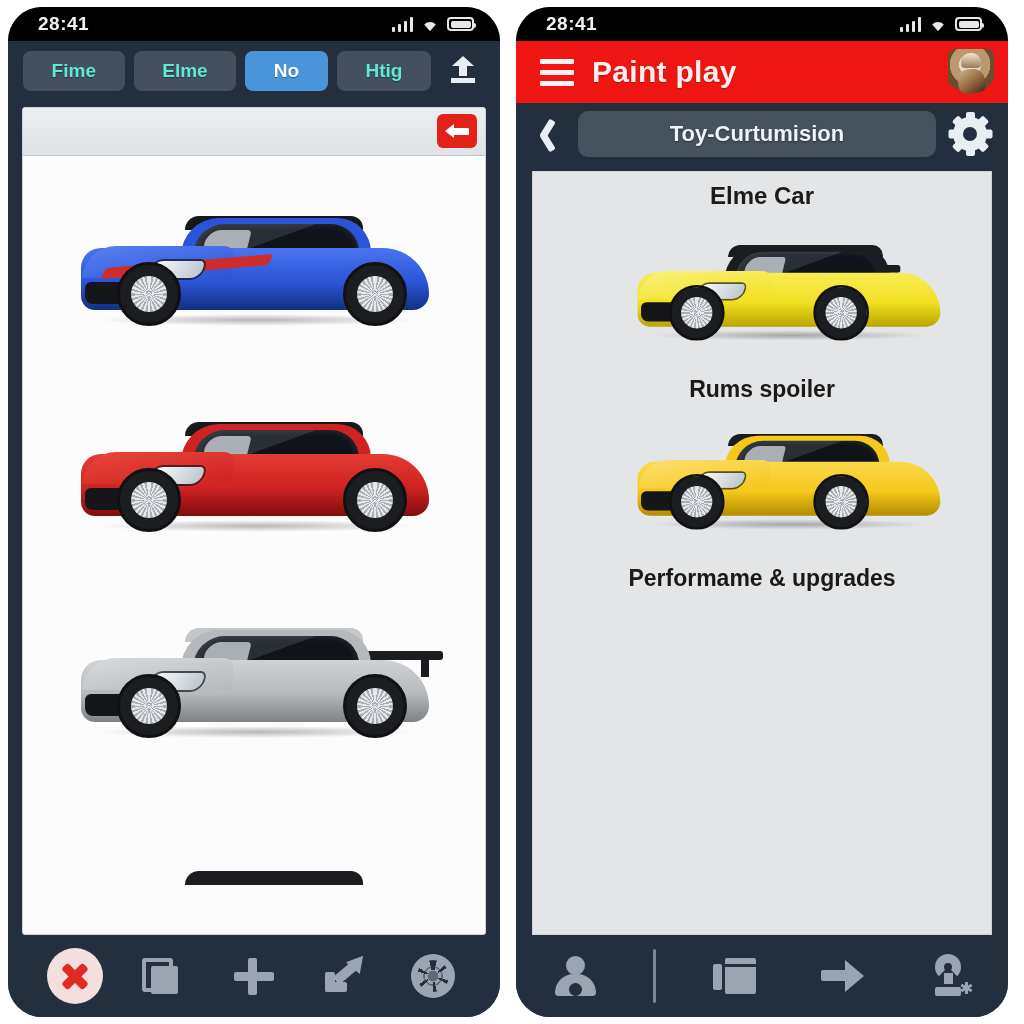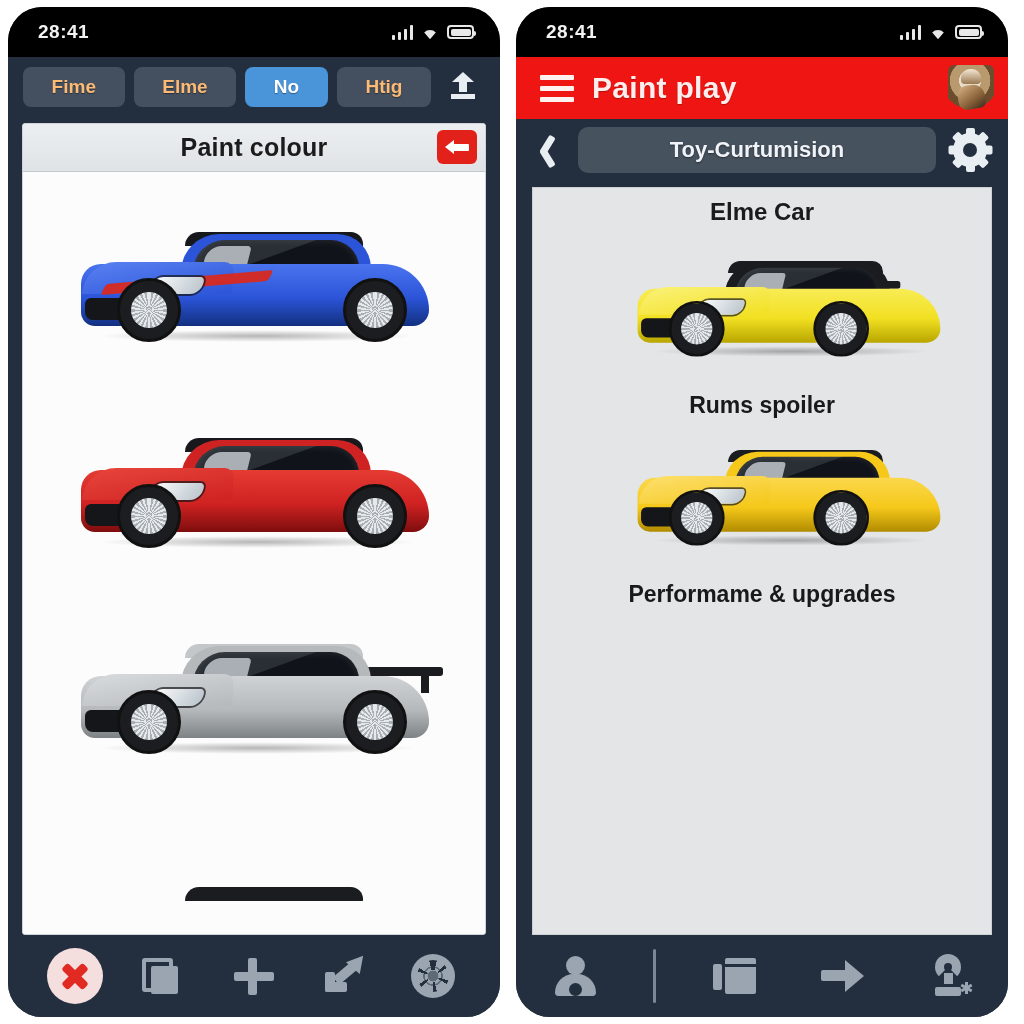--- a/index.html
+++ b/index.html
@@ -22,21 +22,21 @@
     background: #232f3e;
     border-radius: 34px;
     overflow: hidden;
     display: flex; flex-direction: column;
   }
   .phone-left  { width: 492px; height: 1010px; margin: 7px 0 0 8px; }
   .phone-right { width: 492px; height: 1010px; margin: 7px 8px 0 16px; }
 
   
   .statusbar {
-    height: 50px; background: #000000;
+    height: 34px; background: #000000;
     display: flex; align-items: center; justify-content: space-between;
     padding: 0 26px 0 30px;
     flex: 0 0 auto;
   }
   .status-time {
     color: #f2f2f2; font-size: 19px; font-weight: bold;
     letter-spacing: .5px;
   }
   .status-icons { display: flex; align-items: center; gap: 7px; }
   .sig { display: flex; align-items: flex-end; gap: 2.5px; height: 15px; }
@@ -91,21 +91,21 @@
     border-radius: 9px 9px 4px 4px;
   }
 
   
   .tabstrip {
     background: #232f3e; height: 60px;
     display: flex; align-items: center; gap: 9px;
     padding: 0 14px 0 15px; flex: 0 0 auto;
   }
   .tab {
-    background: #44505f; color: #fdba74;
+    background: #44505f; color: #5eead4;
     font-size: 19px; font-weight: bold;
     border-radius: 8px; padding: 9px 0;
     text-align: center; min-width: 82px; flex: 1 1 auto;
     cursor: pointer; text-shadow: 0 1px 1px rgba(0,0,0,.4);
   }
   .tab.active { background: #4a95d9; color: #ffffff; }
   .upload-btn {
     width: 46px; display:flex; align-items:center; justify-content:center;
     flex: 0 0 46px; cursor:pointer;
   }
@@ -399,21 +399,20 @@
         <span class="upload-arrow">
             <span class="head"></span>
             <span class="shaft"></span>
             <span class="base"></span>
           </span>
       </div>
     </div>
 
     <div class="card">
       <div class="card-head">
-        <div class="card-head-title">Paint colour</div>
         <div class="back-chip">
           <span class="ar">
               <span class="bar"></span>
               <span class="tip"></span>
             </span>
         </div>
       </div>
       <div class="carlist">
 
         <div class="carslot">

